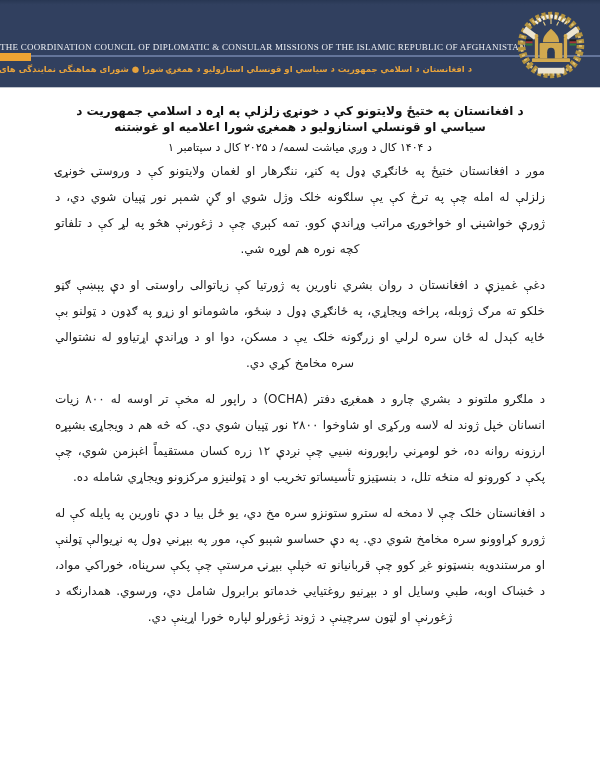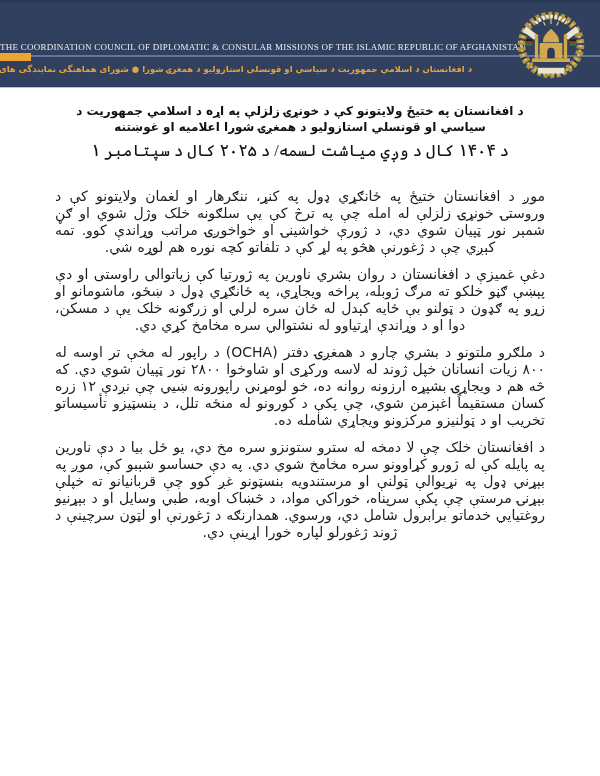--- a/index.html
+++ b/index.html
@@ -37,24 +37,24 @@
 
   
   .doc {
     direction:rtl; padding:15px 55px 0 55px; color:#1d1d1d;
   }
   .doc-title {
     text-align:center; font-size:12px; font-weight:bold; line-height:16px;
     max-width:505px; margin:0 auto 6px auto; color:#111;
   }
   .doc-date {
-    text-align:center; font-size:16px; margin-bottom:28px; color:#111;font-family:Liberation Serif, serif;
+    text-align:center; font-size:11px; margin-bottom:4px; color:#111;
   }
   .paragraphs p {
-    font-size:14px; line-height:17px; margin-bottom:10px;
+    font-size:12px; line-height:26px; margin-bottom:10px;
     text-align:justify; text-align-last:right; word-spacing:0.5px;
   }
   .paragraphs p:nth-of-type(1),
   .paragraphs p:nth-of-type(2),
   .paragraphs p:nth-of-type(4),
   .paragraphs p:nth-of-type(7) { text-align-last:center; }
 </style>
 </head>
 <body>
 

